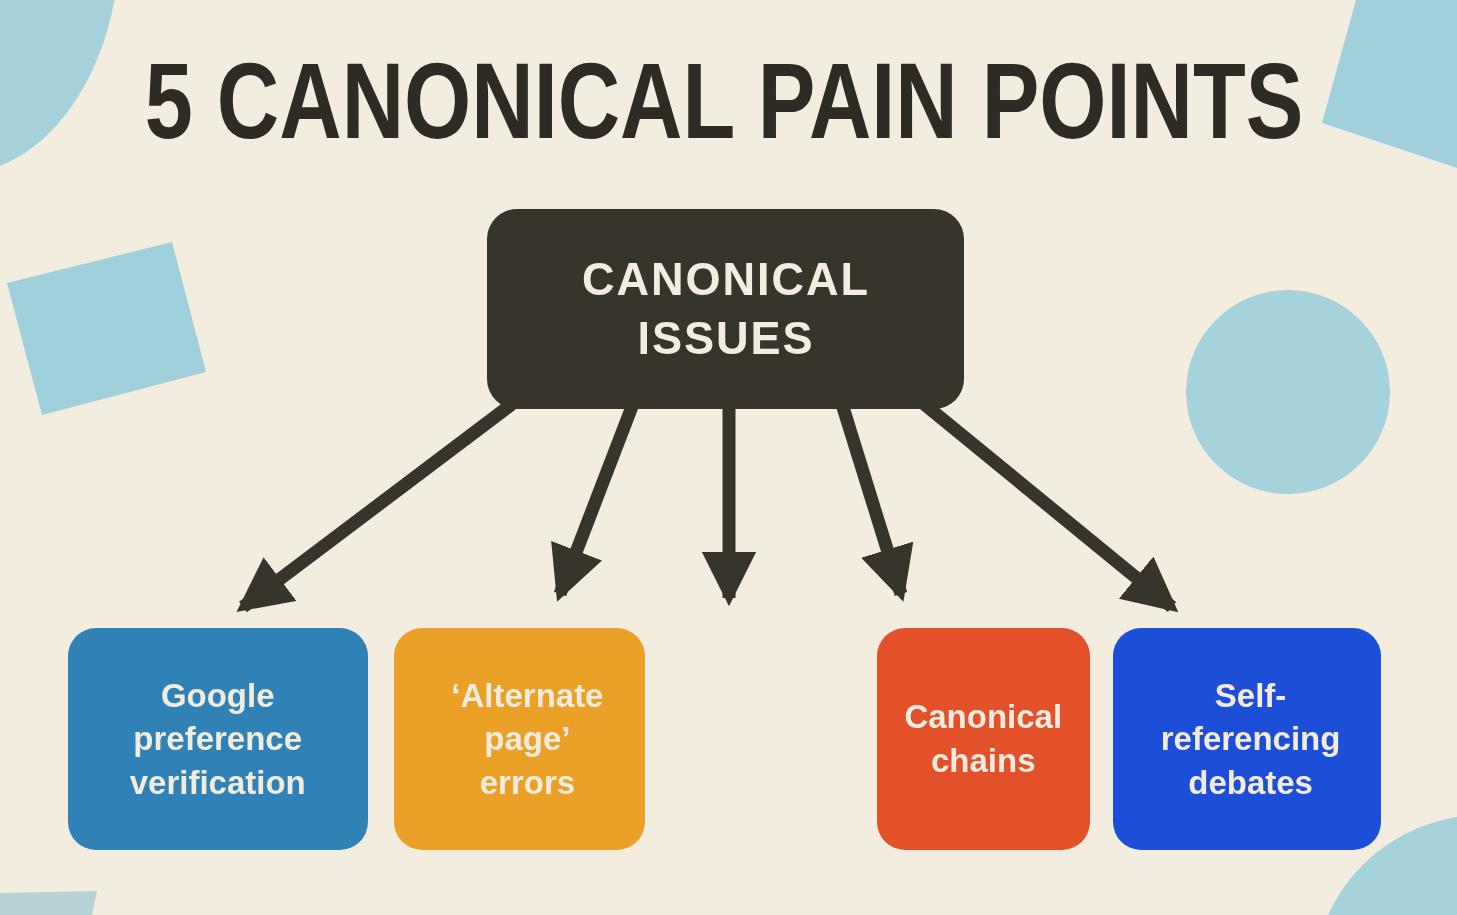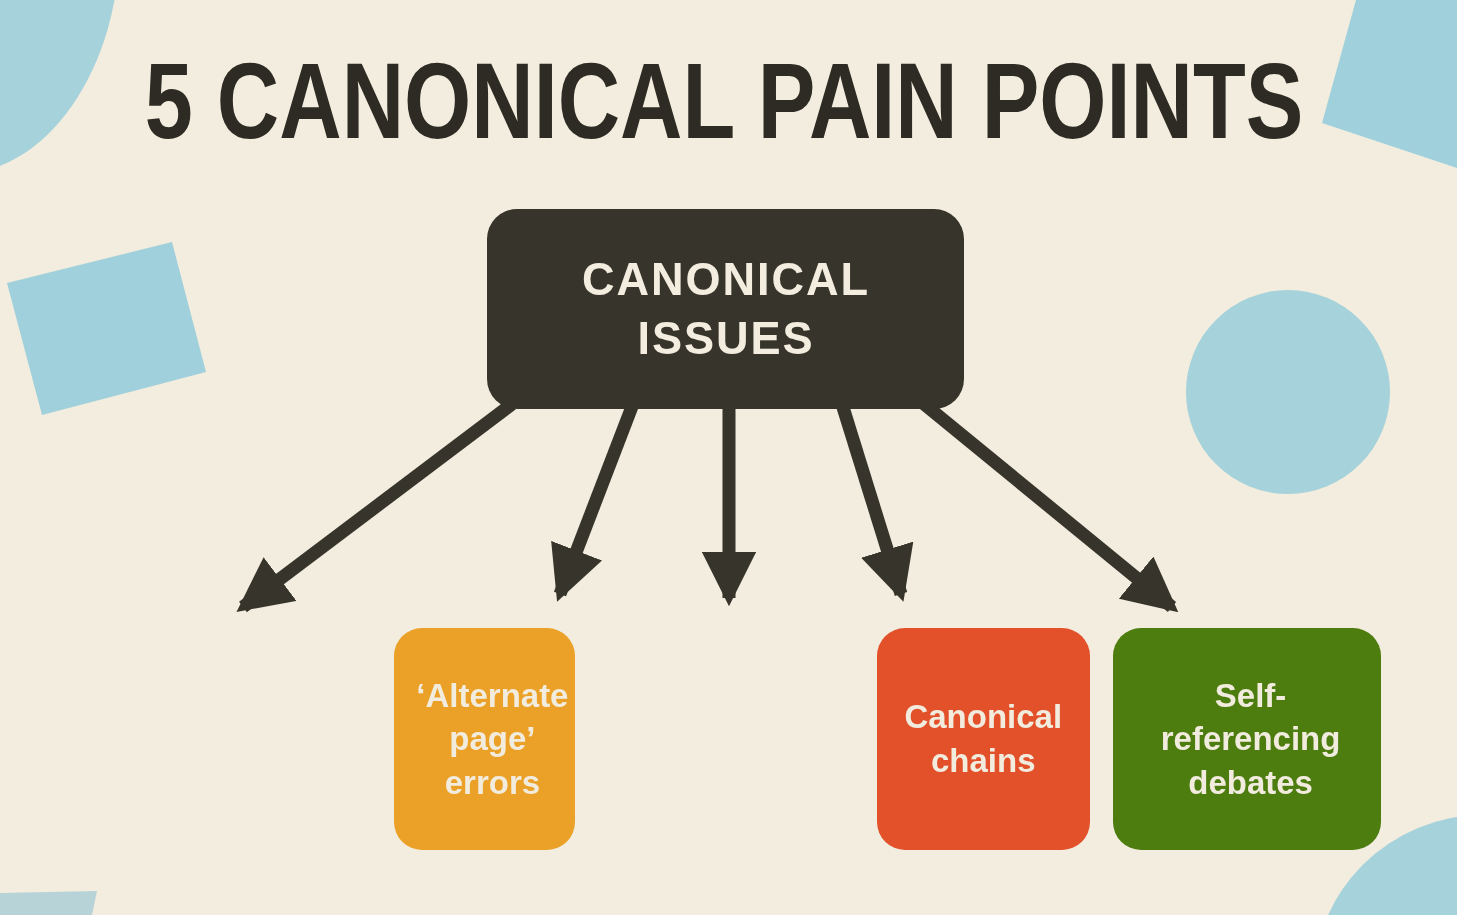--- a/index.html
+++ b/index.html
@@ -61,21 +61,21 @@
   .pain-box .label{
     color:#f2ecdf;
     font-weight:bold;
     font-size:34px;
     line-height:1.28;
     text-align:center;
     white-space:pre-line;
     transform:scaleX(0.97);
   }
   .box-1{left:68px;width:300px;}
-  .box-2{left:394px;width:181px;padding-left:24px;}
+  .box-2{left:394px;width:251px;padding-left:24px;}
   .box-3{left:630px;width:222px;}
   .box-4{left:877px;width:213px;}
   .box-5{left:1113px;width:268px;}
 </style>
 </head>
 <body>
 
 <div class="canvas">
 
   <svg class="decor-svg" viewBox="0 0 1457 915" aria-hidden="true">
@@ -89,30 +89,35 @@
 
   <div class="title-wrap">
     <h1 class="title">5 CANONICAL PAIN POINTS</h1>
   </div>
 
   <div class="center-node">
     <div class="label">CANONICAL
 ISSUES</div>
   </div>
 
+  <div class="pain-box box-1" style="background: rgb(48, 129, 182);">
+    <div class="label">Google
+preference
+verification</div>
+  </div>
   <div class="pain-box box-2" style="background: rgb(235, 161, 39);">
     <div class="label">‘Alternate
 page’
 errors</div>
   </div>
   <div class="pain-box box-4" style="background: rgb(226, 81, 42);">
     <div class="label">Canonical
 chains</div>
   </div>
-  <div class="pain-box box-5" style="background: #4d7c0f; padding-left: 16px;">
+  <div class="pain-box box-5" style="background: #1d4ed8; padding-left: 16px;">
     <div class="label">Self-
 referencing
 debates</div>
   </div>
 
   <svg class="arrow-svg" viewBox="0 0 1457 915" aria-hidden="true">
     <defs>
       <marker id="ah" viewBox="0 0 10 10" refX="8.5" refY="5" markerWidth="4.2" markerHeight="4.2" orient="auto">
         <path d="M0 0 L10 5 L0 10 Z" fill="#37342b"></path>
       </marker>

